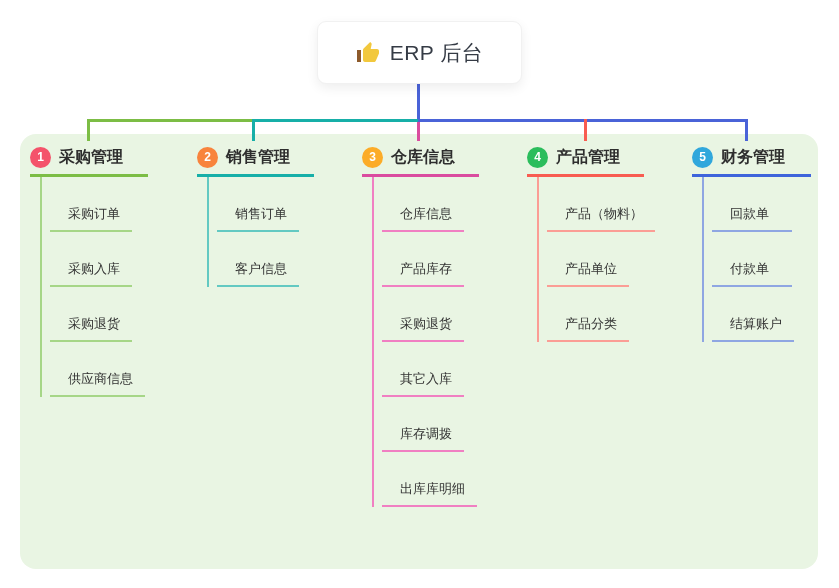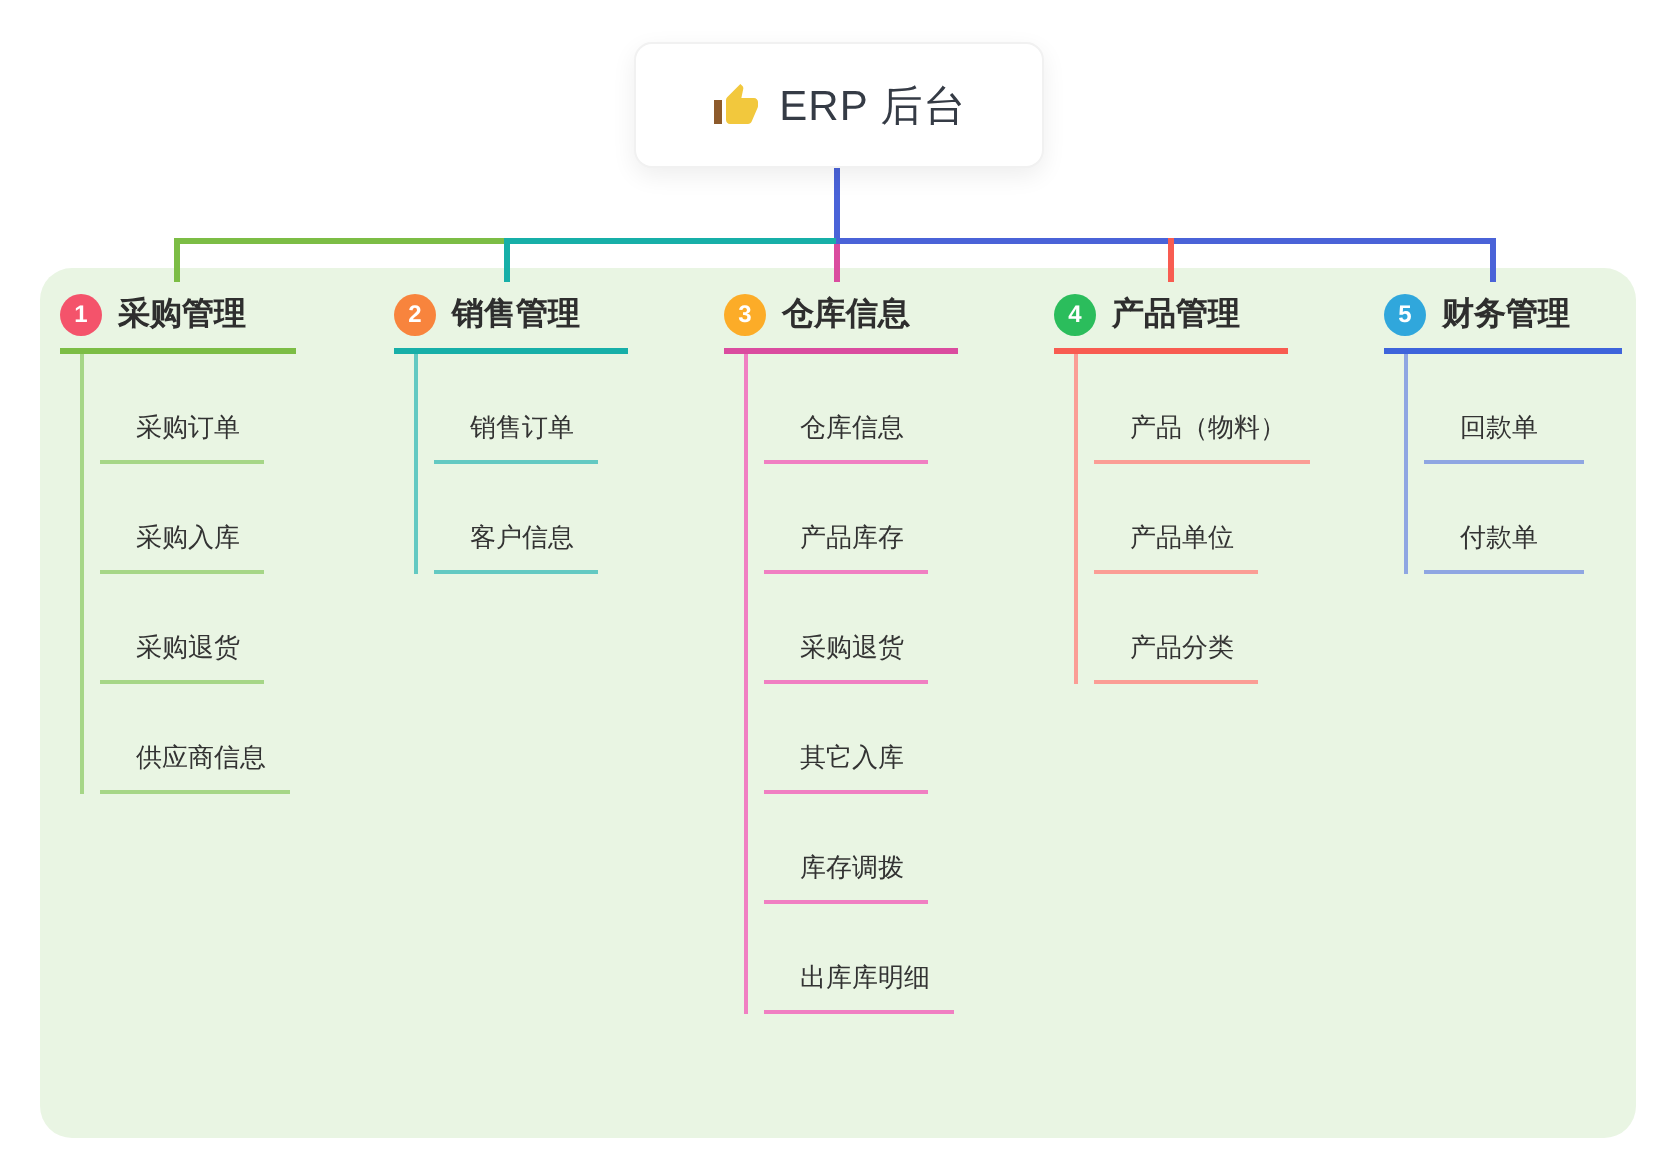--- a/index.html
+++ b/index.html
@@ -144,16 +144,17 @@
   </div>
 
   <div class="branch b5">
     <div class="hdr">
       <span class="badge">5</span>
       <span class="btitle">财务管理</span>
     </div>
     <div class="children">
       <div class="child">回款单</div>
       <div class="child">付款单</div>
+      <div class="child">结算账户</div>
     </div>
   </div>
 
 </div>
 
 </body></html>

